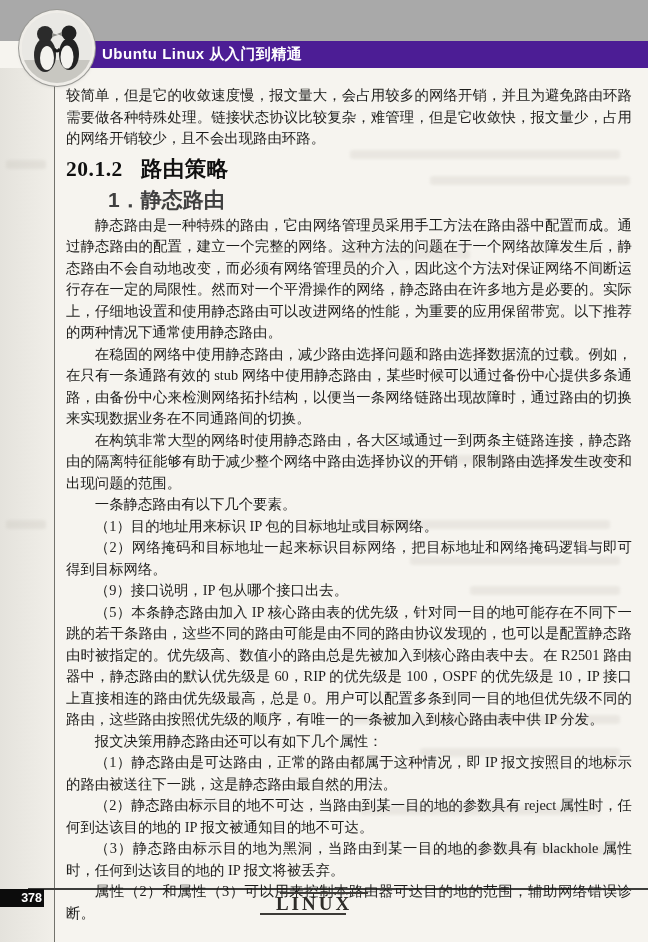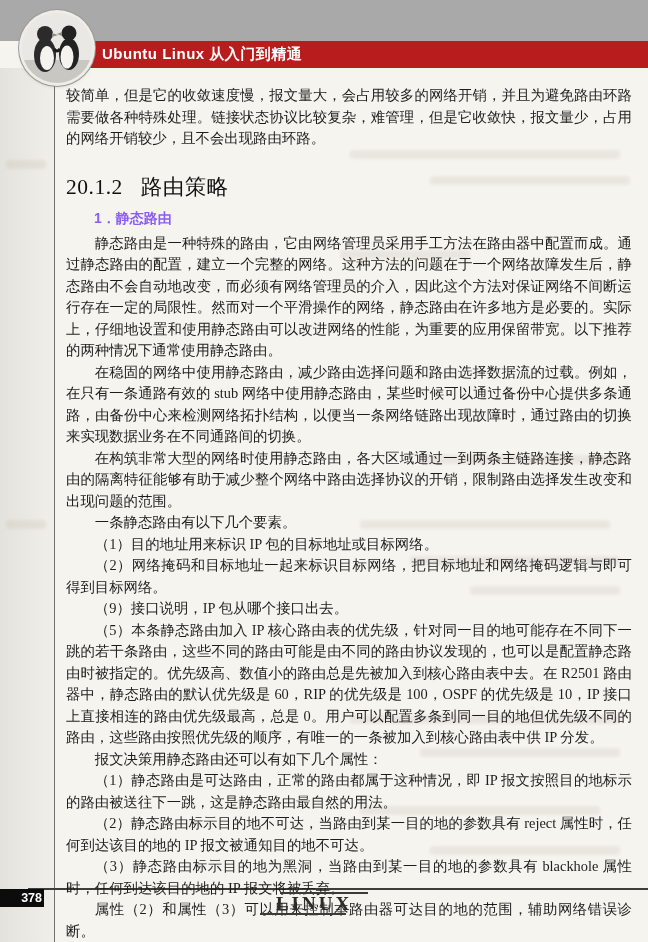--- a/index.html
+++ b/index.html
@@ -2,38 +2,38 @@
 <html><head>
 <meta charset="utf-8">
 <style>
   html,body{margin:0;padding:0;background:#888;}
   .page{position:relative;width:648px;height:942px;background:#f6f4ef;overflow:hidden;
         font-family:"Liberation Serif","DejaVu Serif",serif;}
   
   .page::before{content:"";position:absolute;left:0;top:68px;width:54px;height:874px;
         background:linear-gradient(90deg,#e4e2dc,#f1efe9);}
   .top-strip{position:absolute;left:0;top:0;width:648px;height:41px;background:#a9a9a9;}
-  .banner{position:absolute;left:88px;top:41px;width:560px;height:27px;background:#b91c1c;
+  .banner{position:absolute;left:88px;top:41px;width:560px;height:27px;background:#4c1d95;
         display:flex;align-items:center;}
   .banner-title{color:#ffffff;font-family:"Liberation Sans","DejaVu Sans",sans-serif;
         font-weight:bold;font-size:15px;margin-left:14px;letter-spacing:.5px;white-space:nowrap;}
   .logo-circle{position:absolute;left:22px;top:13px;width:70px;height:70px;border-radius:50%;
         overflow:hidden;background:#e6e5e1;box-shadow:0 0 0 3px #efede8,0 0 0 4px #9a9a96,0 2px 5px rgba(0,0,0,.35);
         z-index:3;}
   .margin-rule{position:absolute;left:54px;top:78px;width:1px;height:864px;background:#72726c;}
 
   .content{position:absolute;left:66px;top:85px;width:566px;color:#1d1d1b;
         font-size:14.4px;line-height:21.5px;text-align:justify;z-index:2;}
   .content p{margin:0;text-indent:2em;}
   .content p.noindent{text-indent:0;}
-  h2.section{font-size:21.5px;line-height:28px;font-weight:normal;color:#101010;
-        margin:23px 0 7px 0;text-indent:0;letter-spacing:.5px;}
+  h2.section{font-size:21.5px;line-height:28px;font-weight:bold;color:#101010;
+        margin:5px 0 7px 0;text-indent:0;letter-spacing:.5px;}
   h2.section .sec-num{margin-right:18px;}
   h3.subsection{font-family:"Liberation Sans","DejaVu Sans",sans-serif;
-        font-size:14px;line-height:20px;font-weight:bold;color:#8b5cf6;
+        font-size:21px;line-height:20px;font-weight:bold;color:#404040;
         margin:3px 0 5px 0;text-indent:2em;}
 
   
   .ghost{position:absolute;height:9px;border-radius:3px;background:#aaa49a;opacity:.16;
         filter:blur(1.5px);z-index:1;}
 
   .footer-rule{position:absolute;left:28px;top:888px;width:620px;height:2px;background:#3d3d3b;}
   .page-number-box{position:absolute;left:0;top:889px;width:44px;height:18px;background:#0c0c0c;
         color:#fff;font-family:"Liberation Sans","DejaVu Sans",sans-serif;font-weight:bold;
         font-size:12.5px;line-height:18px;text-align:right;padding-right:2px;box-sizing:border-box;z-index:4;}

